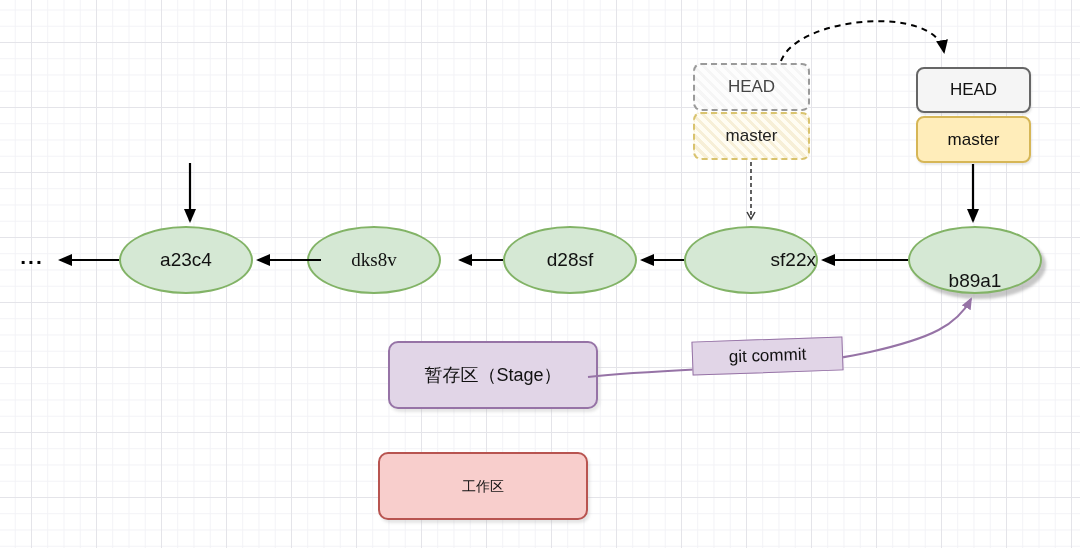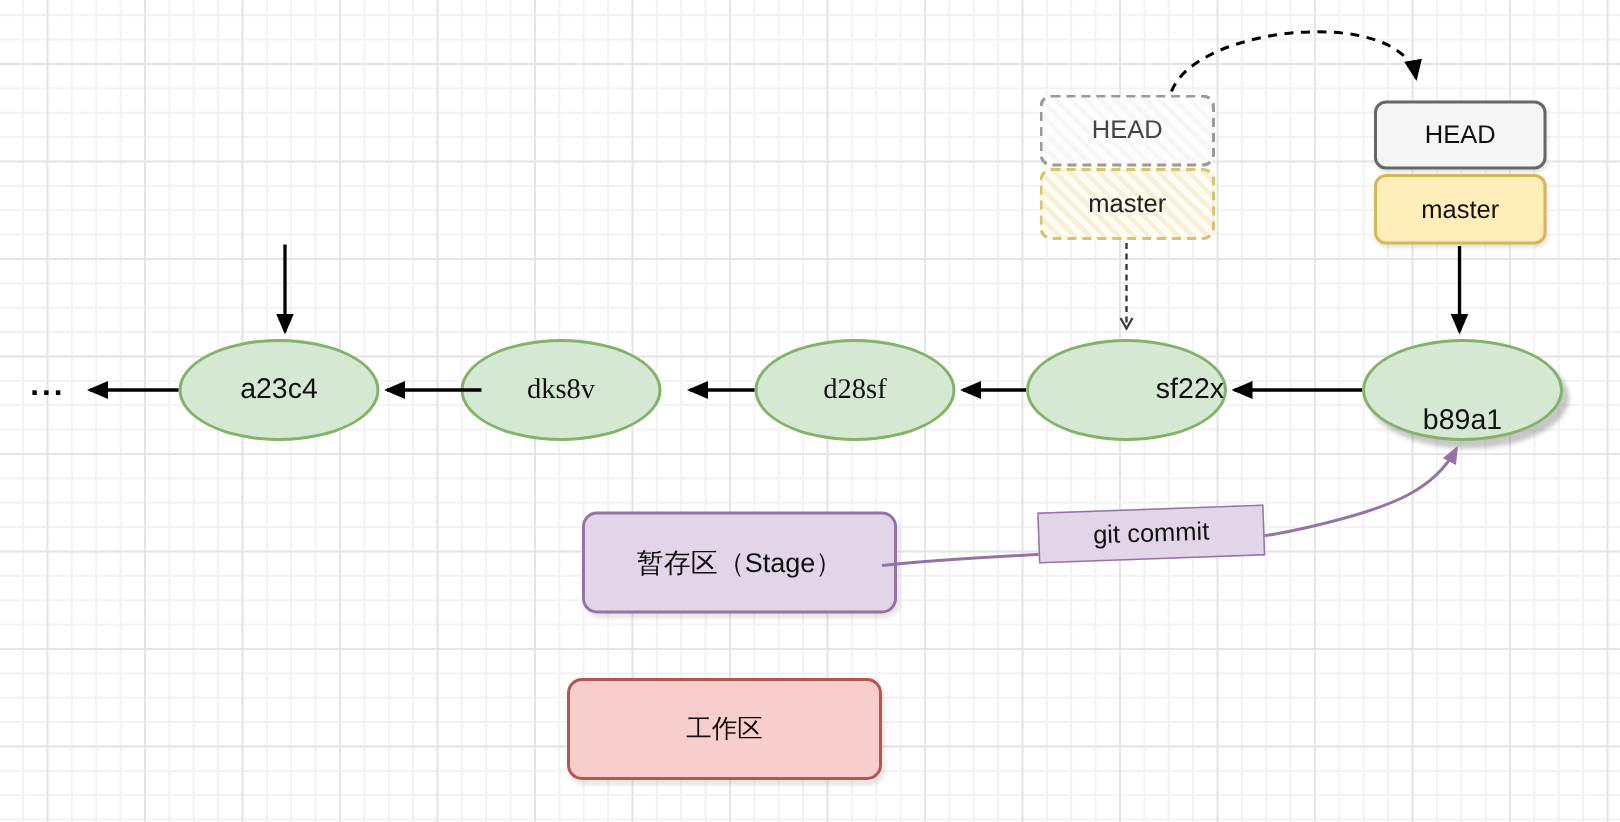--- a/index.html
+++ b/index.html
@@ -56,21 +56,21 @@
     border:2px dashed #d9c36e;
     background:repeating-linear-gradient(45deg, rgba(214,185,106,0.20) 0 3px, rgba(255,253,242,0.2) 3px 7px),#fffdf2;
     font-size:17px;color:#222;box-shadow:none;
   }
 
   .panel{
     border-radius:10px;font-size:18px;color:#111;
     box-shadow:2px 3px 3px rgba(180,180,180,0.35);
   }
   .panel.stage{background:#e1d5e7;border:2px solid #9673a6;}
-  .panel.working{background:#f8cecc;border:2px solid #b85450;font-size:17px;line-height:1.35;}
+  .panel.working{background:#f8cecc;border:2px solid #b85450;font-size:14px;line-height:1.35;}
 
   .edge-label{
     background:#e1d5e7;border:1.5px solid #9673a6;
     font-size:17px;color:#111;transform:rotate(-2deg);
   }
 
   svg.arrows{position:absolute;left:0;top:0;pointer-events:none;}
 </style>
 </head>
 <body>
@@ -78,21 +78,21 @@
 <div class="canvas">
 
   <div class="abs ellipsis center">...</div>
 
   <div class="abs node center" style="left:119px;top:226px;">
     <span>a23c4</span>
   </div>
   <div class="abs node center" style="left:307px;top:226px;font-family:Liberation Serif, serif;">
     <span>dks8v</span>
   </div>
-  <div class="abs node center" style="left:503px;top:226px;font-family:Liberation Serif, serif;">
+  <div class="abs node center" style="left:503px;top:226px;">
     <span>d28sf</span>
   </div>
   <div class="abs node center" style="left:684px;top:226px;justify-content:flex-end;">
     <span>sf22x</span>
   </div>
   <div class="abs node center shadowed" style="left:908px;top:226px;">
     <span>b89a1</span>
   </div>
 
 

